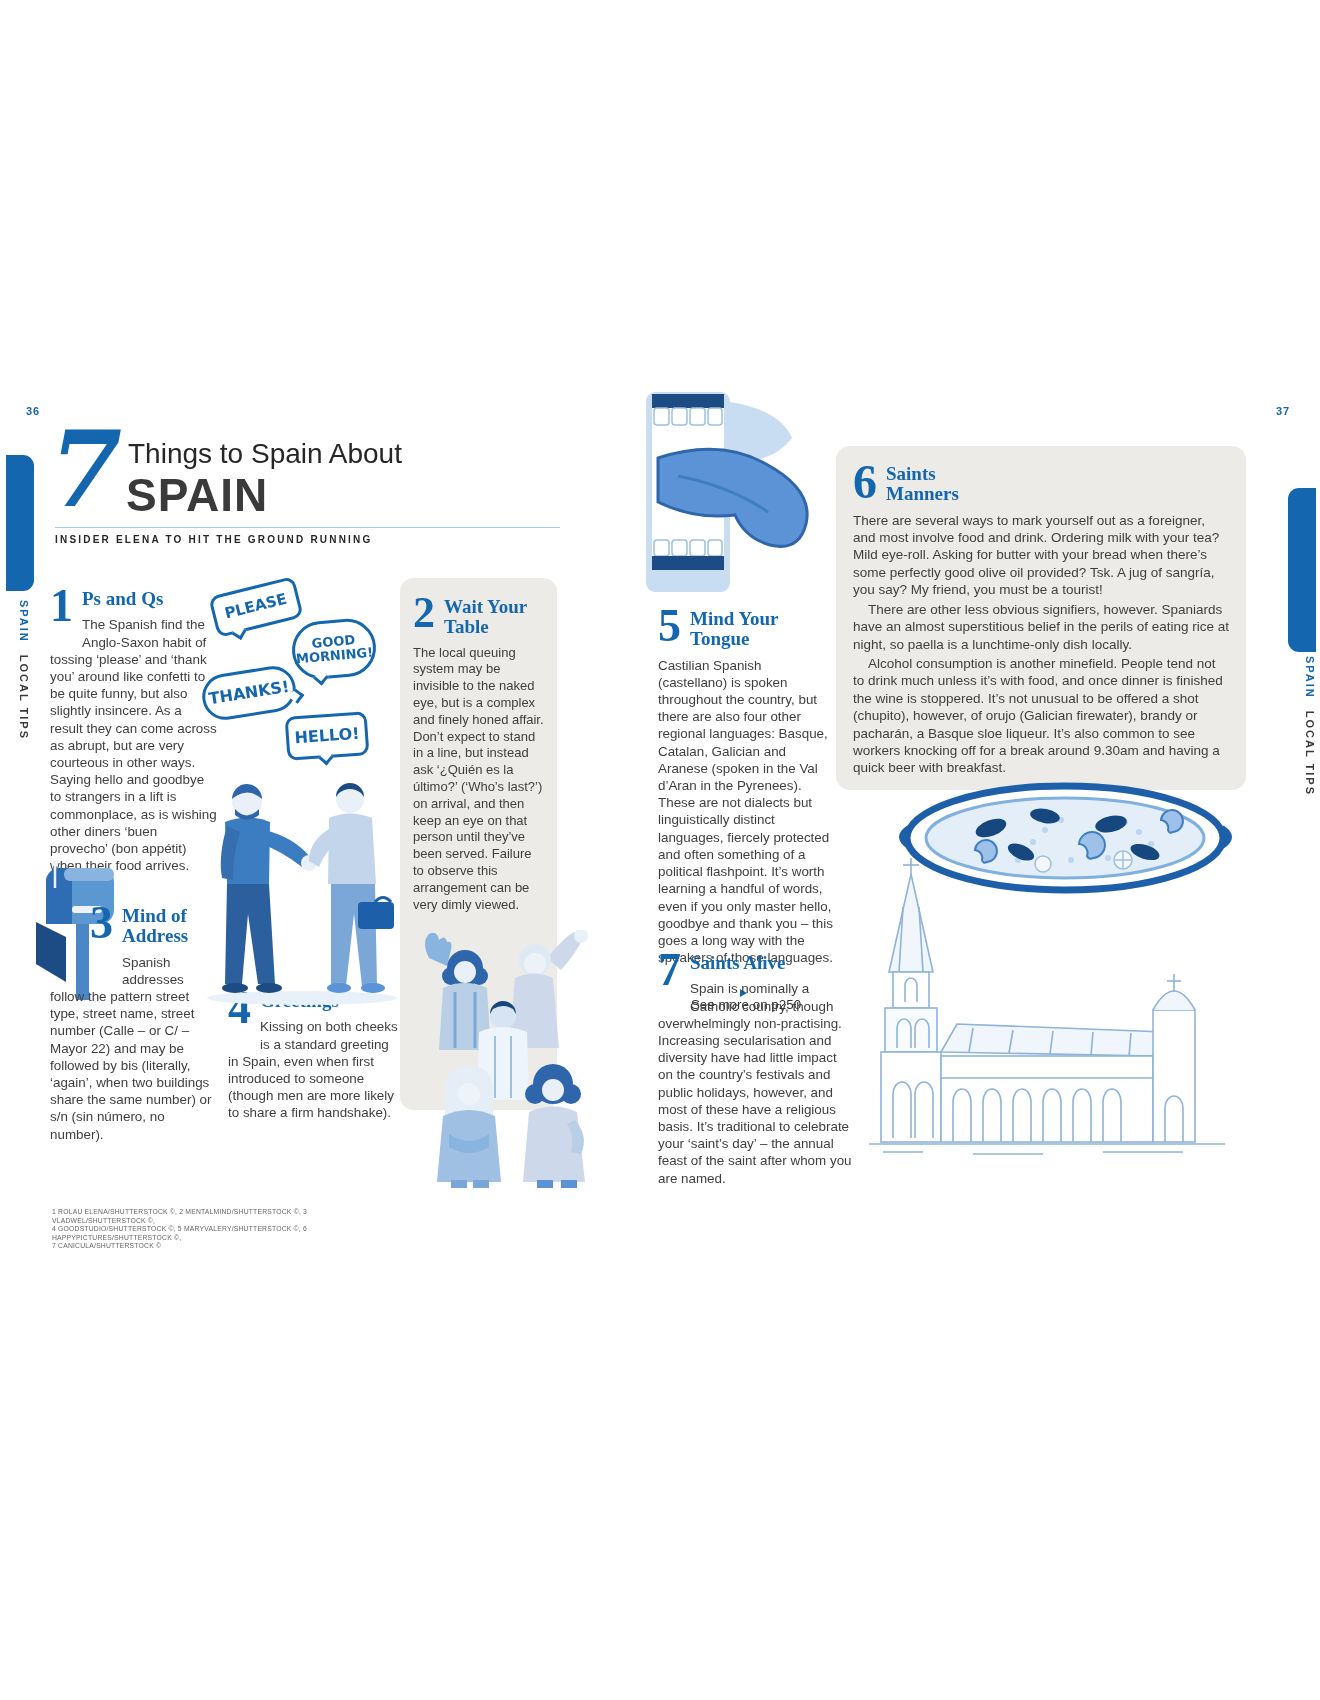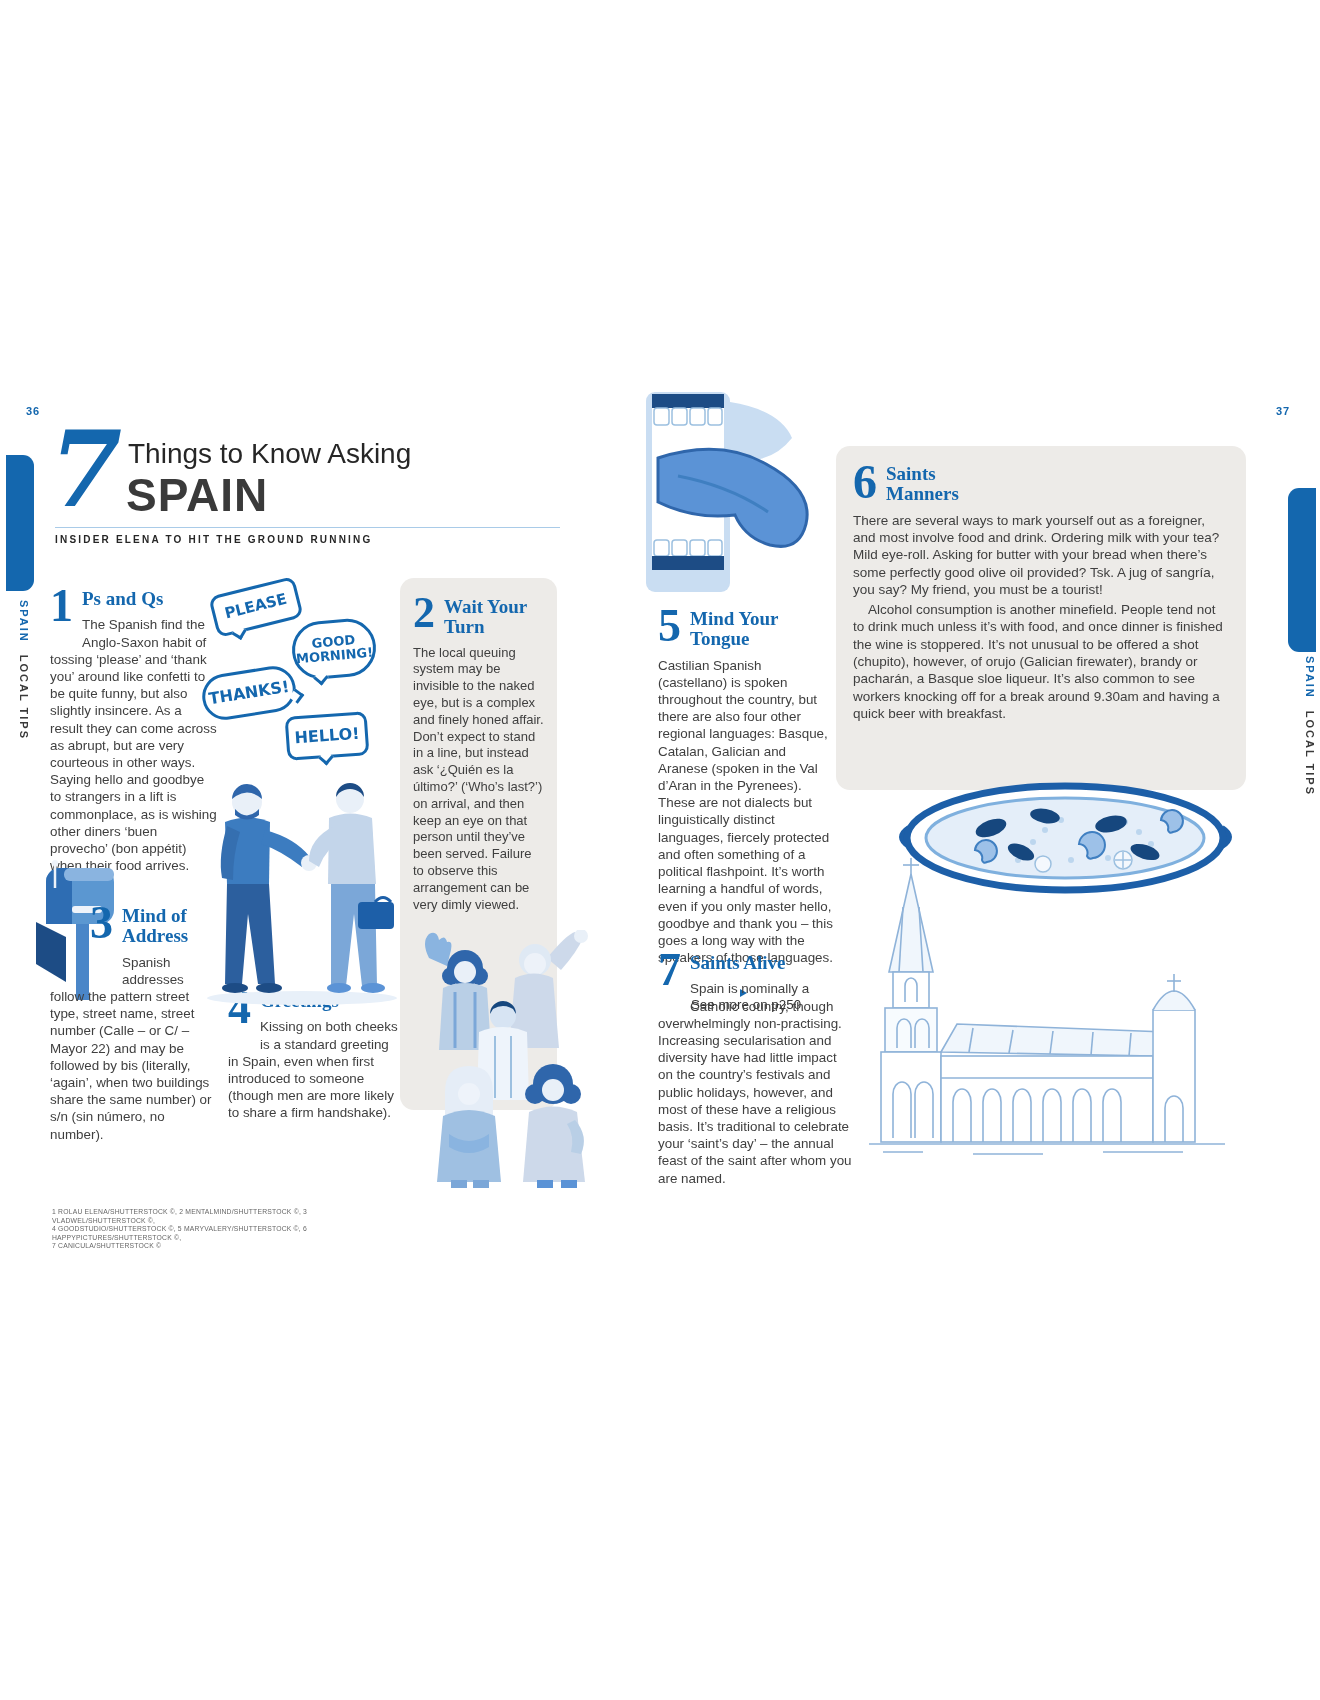--- a/index.html
+++ b/index.html
@@ -106,21 +106,21 @@
   <div class="tab tab-right"></div>
 
   <div class="vlabel" style="left:30px; top:600px;">
     <span class="country">SPAIN</span><span class="sect">LOCAL TIPS</span>
   </div>
   <div class="vlabel" style="left:1316px; top:656px;">
     <span class="country">SPAIN</span><span class="sect">LOCAL TIPS</span>
   </div>
 
   <div class="big7">7</div>
-  <div class="eyebrow">Things to Know Asking</div>
+  <div class="eyebrow">Things to Spain About</div>
   <div class="maintitle">SPAIN</div>
   <div class="rule"></div>
   <div class="kicker">INSIDER ELENA TO HIT THE GROUND RUNNING</div>
 
   <div class="sec sec1">
     <span class="num">1</span>
     <h3>Ps and Qs</h3>
     <p>The Spanish find the Anglo-Saxon habit of tossing ‘please’ and ‘thank you’ around like confetti to be quite funny, but also slightly insincere. As a result they can come across as abrupt, but are very courteous in other ways. Saying hello and goodbye to strangers in a lift is commonplace, as is wishing other diners ‘buen provecho’ (bon appétit) when their food arrives.</p>
   </div>
 
@@ -139,21 +139,21 @@
   </div>
   <div class="bubble b4">
     <span>HELLO!</span>
     <span class="tail"></span>
   </div>
 
   <div class="panel panel2 sec">
     <span class="num">2</span>
     <h3>
       <span>Wait Your</span><br>
-      <span>Turn</span>
+      <span>Table</span>
     </h3>
     <p style="clear:left;">The local queuing system may be invisible to the naked eye, but is a complex and finely honed affair. Don’t expect to stand in a line, but instead ask ‘¿Quién es la último?’ (‘Who’s last?’) on arrival, and then keep an eye on that person until they’ve been served. Failure to observe this arrangement can be very dimly viewed.</p>
   </div>
 
   <svg class="illus z2" style="left:197px; top:762px;" width="205" height="245" viewBox="0 0 205 245">
     <ellipse cx="105" cy="236" rx="95" ry="7" fill="#e8f0f9"></ellipse>
 
     <path d="M30,122 l42,0 6,100 -17,0 -10,-70 -6,70 -17,0 z" fill="#2c5f9e"></path>
     <ellipse cx="38" cy="226" rx="13" ry="5" fill="#1d4c85"></ellipse>
     <ellipse cx="72" cy="226" rx="13" ry="5" fill="#1d4c85"></ellipse>
@@ -272,20 +272,21 @@
     <rect x="44" y="168" width="72" height="14" fill="#1d4c85"></rect>
   </svg>
 
   <div class="panel panel6 sec">
     <span class="num">6</span>
     <h3>
       <span>Saints</span><br>
       <span>Manners</span>
     </h3>
     <p style="clear:left;">There are several ways to mark yourself out as a foreigner, and most involve food and drink. Ordering milk with your tea? Mild eye-roll. Asking for butter with your bread when there’s some perfectly good olive oil provided? Tsk. A jug of sangría, you say? My friend, you must be a tourist!</p>
+    <p class="ind">There are other less obvious signifiers, however. Spaniards have an almost superstitious belief in the perils of eating rice at night, so paella is a lunchtime-only dish locally.</p>
     <p class="ind">Alcohol consumption is another minefield. People tend not to drink much unless it’s with food, and once dinner is finished the wine is stoppered. It’s not unusual to be offered a shot (chupito), however, of orujo (Galician firewater), brandy or pacharán, a Basque sloe liqueur. It’s also common to see workers knocking off for a break around 9.30am and having a quick beer with breakfast.</p>
   </div>
 
   <div class="sec sec5">
     <span class="num">5</span>
     <h3>
       <span>Mind Your</span><br>
       <span>Tongue</span>
     </h3>
     <p style="clear:left;">Castilian Spanish (castellano) is spoken throughout the country, but there are also four other regional languages: Basque, Catalan, Galician and Aranese (spoken in the Val d’Aran in the Pyrenees). These are not dialects but linguistically distinct languages, fiercely protected and often something of a political flashpoint. It’s worth learning a handful of words, even if you only master hello, goodbye and thank you – this goes a long way with the speakers of those languages.</p>

